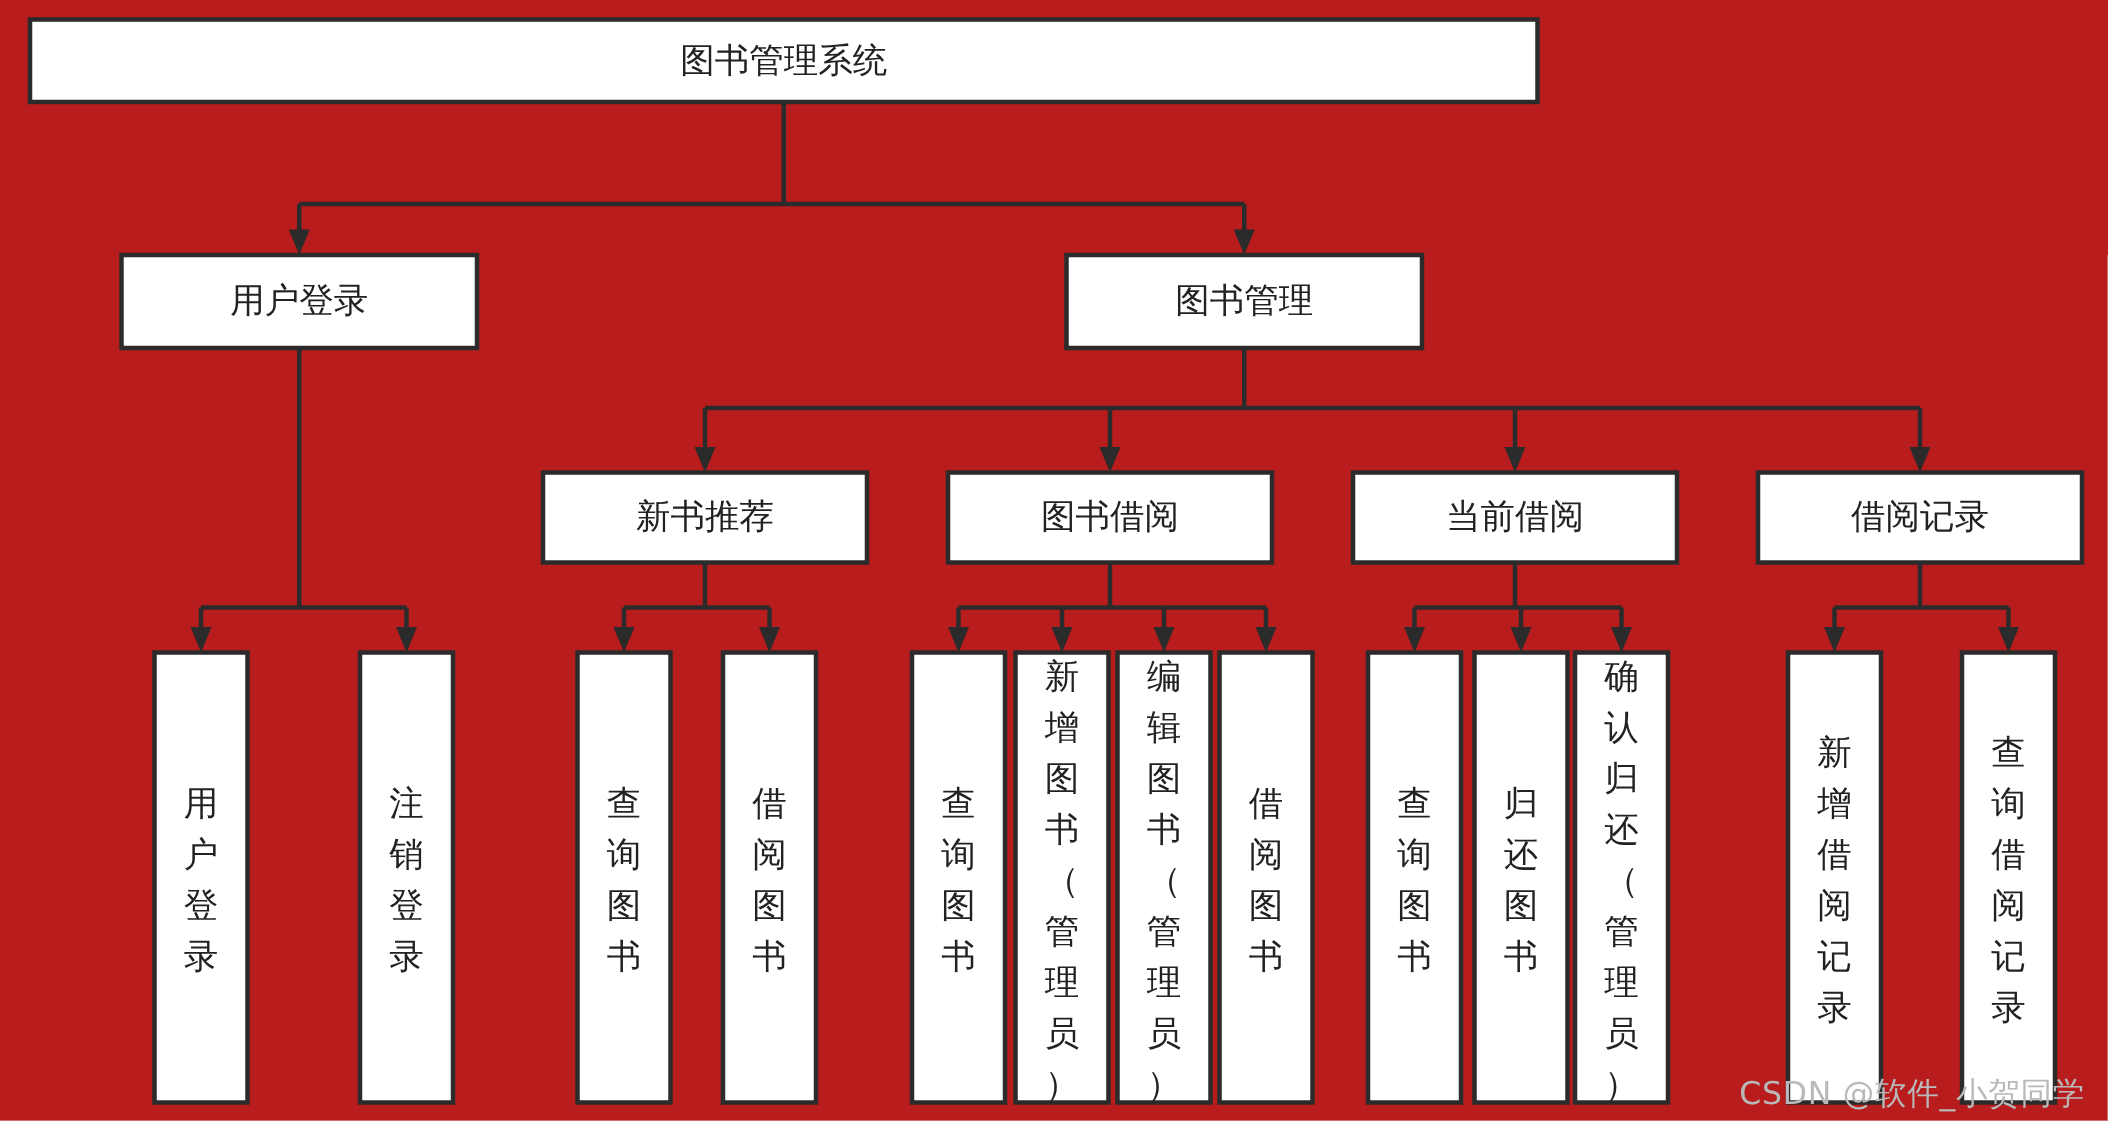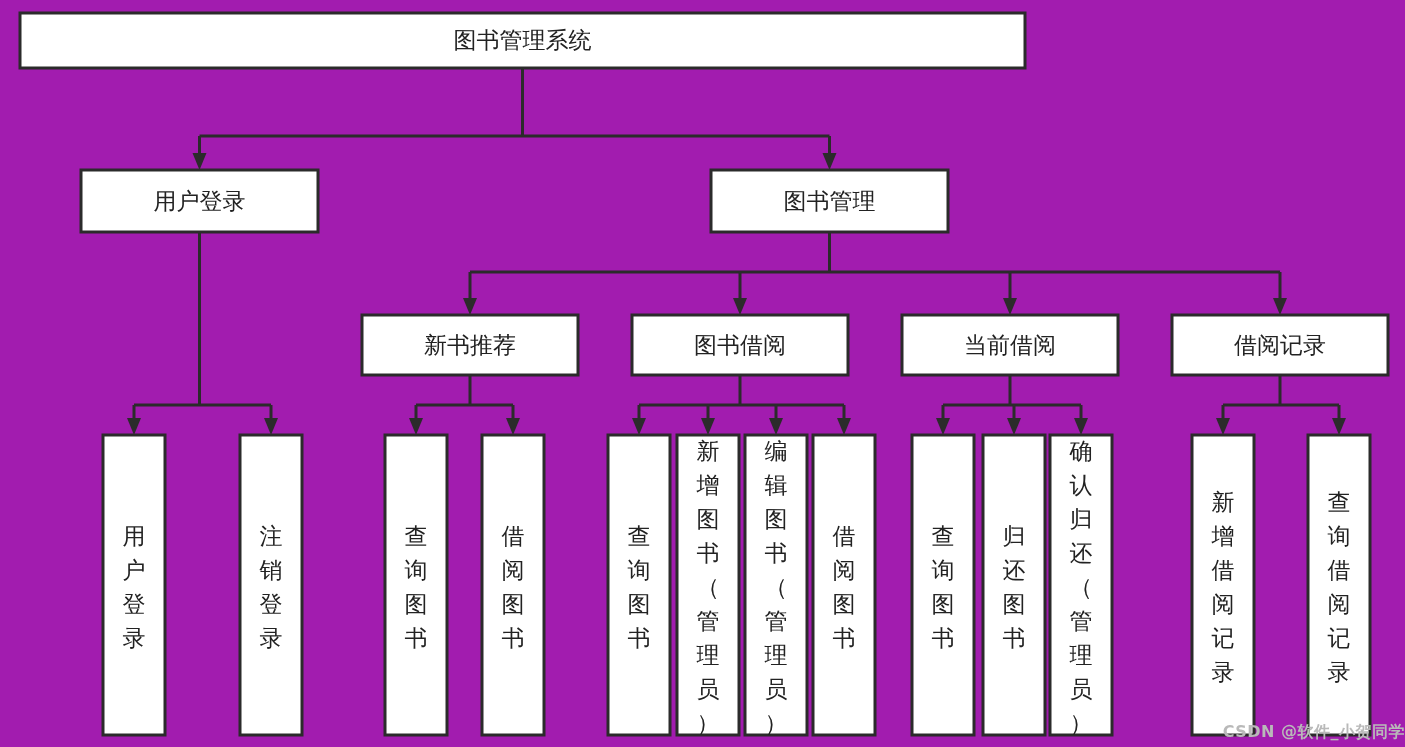--- a/index.html
+++ b/index.html
@@ -11,21 +11,21 @@
   body {
     width: 1405px;
     height: 747px;
     overflow: hidden;
     font-family: "DejaVu Sans", "Liberation Sans", sans-serif;
   }
   #diagram-root {
     position: relative;
     width: 1405px;
     height: 747px;
-    background: #a21caf;
+    background: #b91c1c;
   }
   svg.diagram {
     position: absolute;
     left: 0;
     top: 0;
     width: 1405px;
     height: 747px;
     display: block;
   }
   .node-rect {
@@ -51,29 +51,28 @@
     dominant-baseline: middle;
   }
   .node-label-v {
     font-family: "DejaVu Sans", "Liberation Sans", sans-serif;
     font-size: 23px;
     fill: #222222;
     text-anchor: middle;
   }
   .watermark {
     position: absolute;
-    right: 0;
+    right: 15px;
     bottom: 4px;
     font-family: "DejaVu Sans", "Liberation Sans", sans-serif;
-    font-size: 16px;
+    font-size: 21px;
     color: #b9b9b9;
     letter-spacing: 0.5px;
     white-space: nowrap;
     pointer-events: none;
-    font-weight: bold;
   }
 </style>
 </head>
 <body>
 
 <div id="diagram-root">
 
   <svg class="diagram" viewBox="0 0 1405 747" xmlns="http://www.w3.org/2000/svg">
 
     <g id="connectors-layer">

